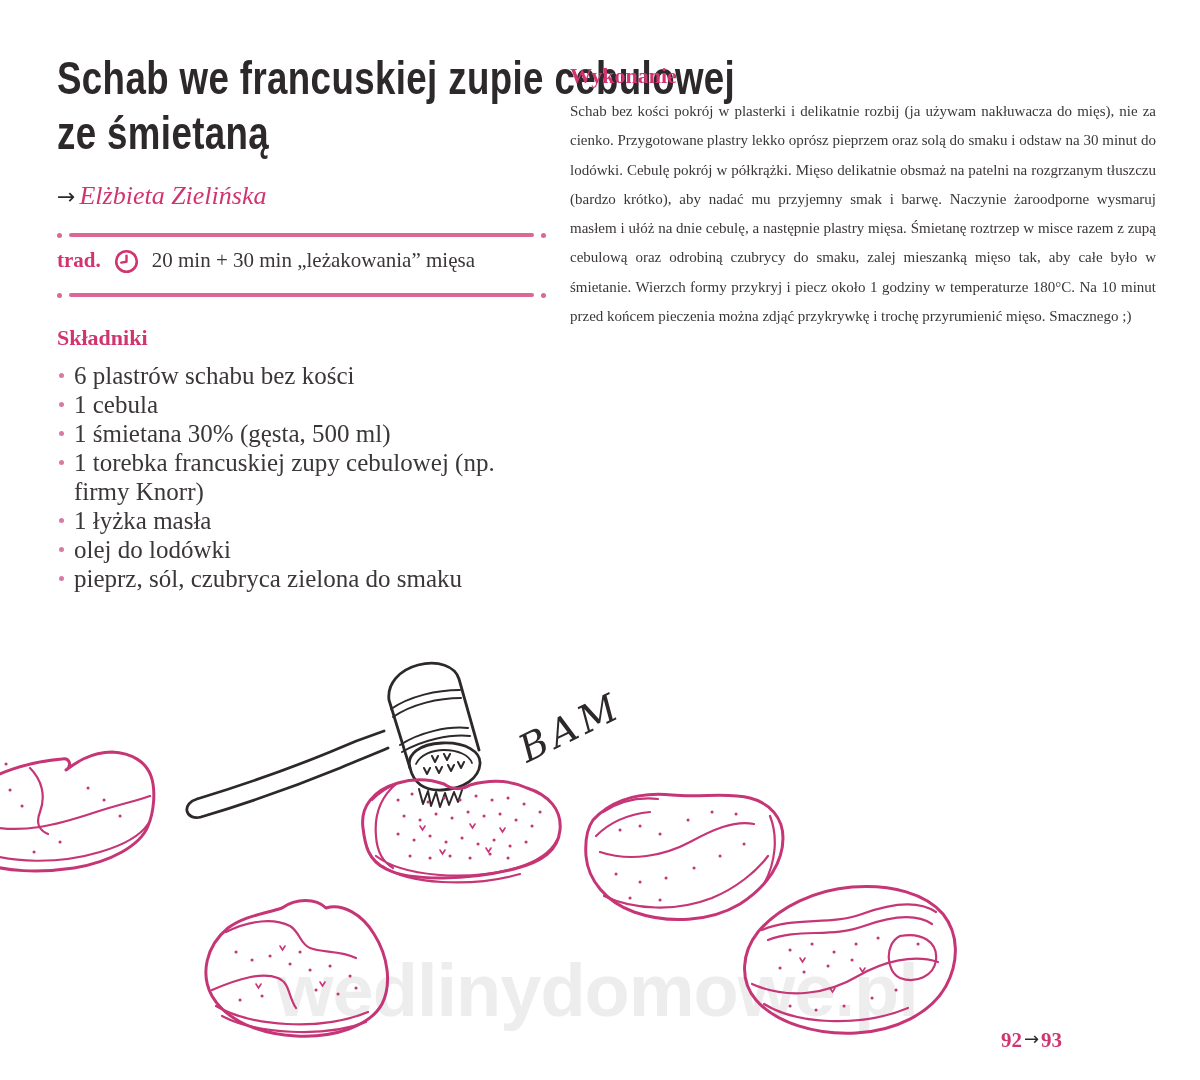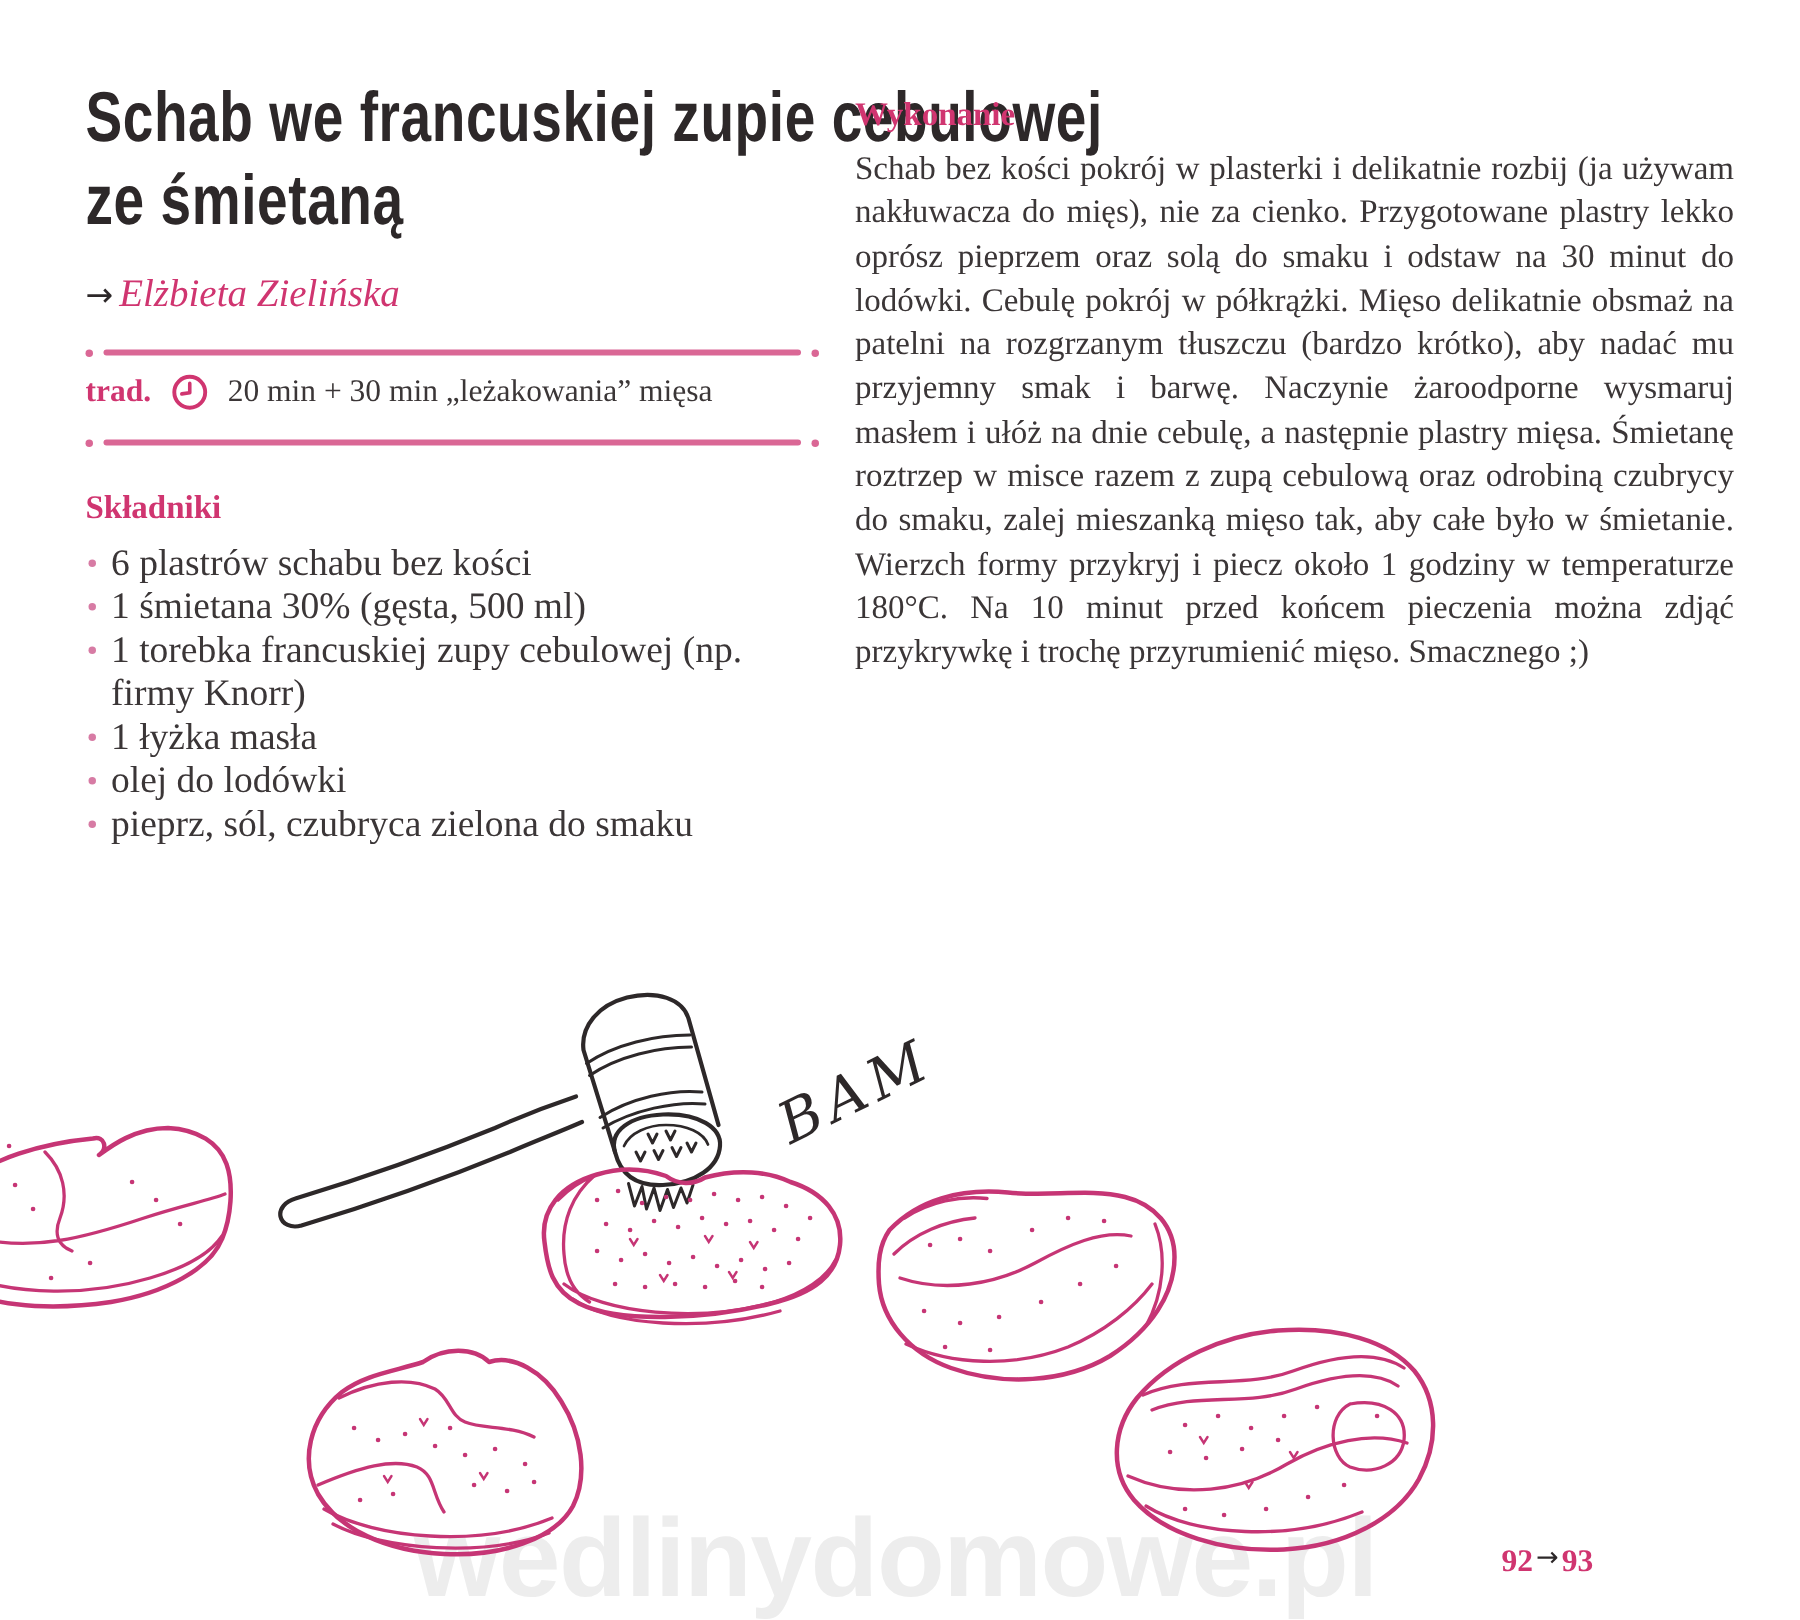--- a/index.html
+++ b/index.html
@@ -67,28 +67,28 @@
   .ingredient-list li::before{
     content:"";
     position:absolute;left:2px;top:12px;
     width:5px;height:5px;border-radius:50%;
     background:var(--accent-soft,#d77ba4);
   }
   
   .col-right{position:absolute;left:570px;top:63px;width:586px;}
   .prep-text{
     margin-top:8px;
-    font-size:22px;
+    font-size:15px;
     line-height:29.3px;
     text-align:justify;
     color:var(--body-ink);
   }
   
   .watermark{
-    position:absolute;left:276px;top:996px;
+    position:absolute;left:276px;top:948px;
     font-family:"Liberation Sans",sans-serif;
     font-weight:700;
     font-size:74px;
     letter-spacing:-1px;
     color:var(--watermark,#ededed);
     z-index:0;
   }
   .illustration{position:absolute;left:0;top:620px;z-index:1;}
   .meat-stroke{stroke:var(--meat,#c63575);fill:none;stroke-linecap:round;stroke-linejoin:round;}
   .meat-dots{stroke:var(--meat,#c63575);fill:none;stroke-linecap:round;}
@@ -149,20 +149,21 @@
         <span class="sep-dot"></span>
         <span class="sep-line"></span>
         <span class="sep-dot"></span>
       </div>
     </div>
 
     <div class="ingredients">
       <h2 class="section-heading">Składniki</h2>
       <ul class="ingredient-list">
         <li>6 plastrów schabu bez kości</li>
+        <li>1 cebula</li>
         <li>1 śmietana 30% (gęsta, 500 ml)</li>
         <li>1 torebka francuskiej zupy cebulowej (np. firmy Knorr)</li>
         <li>1 łyżka masła</li>
         <li>olej do lodówki</li>
         <li>pieprz, sól, czubryca zielona do smaku</li>
       </ul>
     </div>
   </div>
 
   <div class="col-right">

